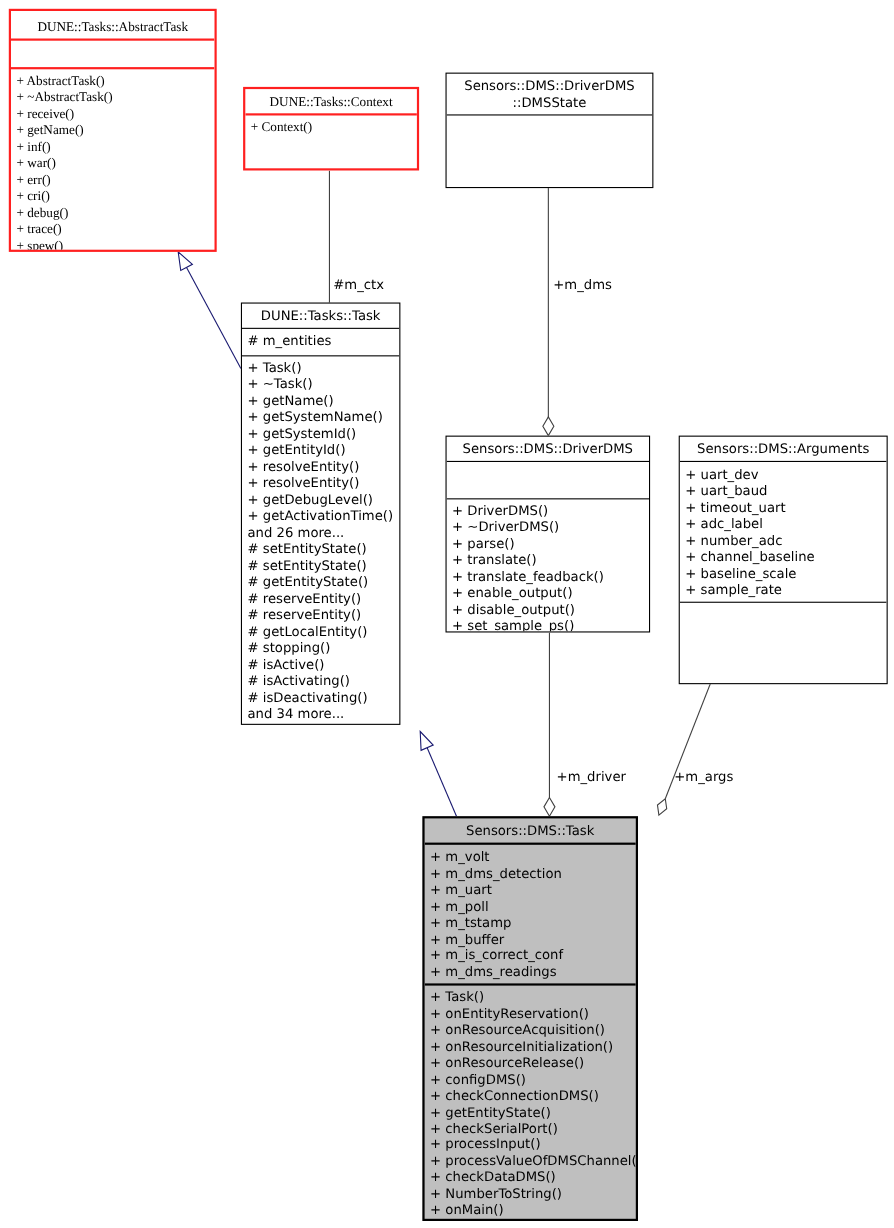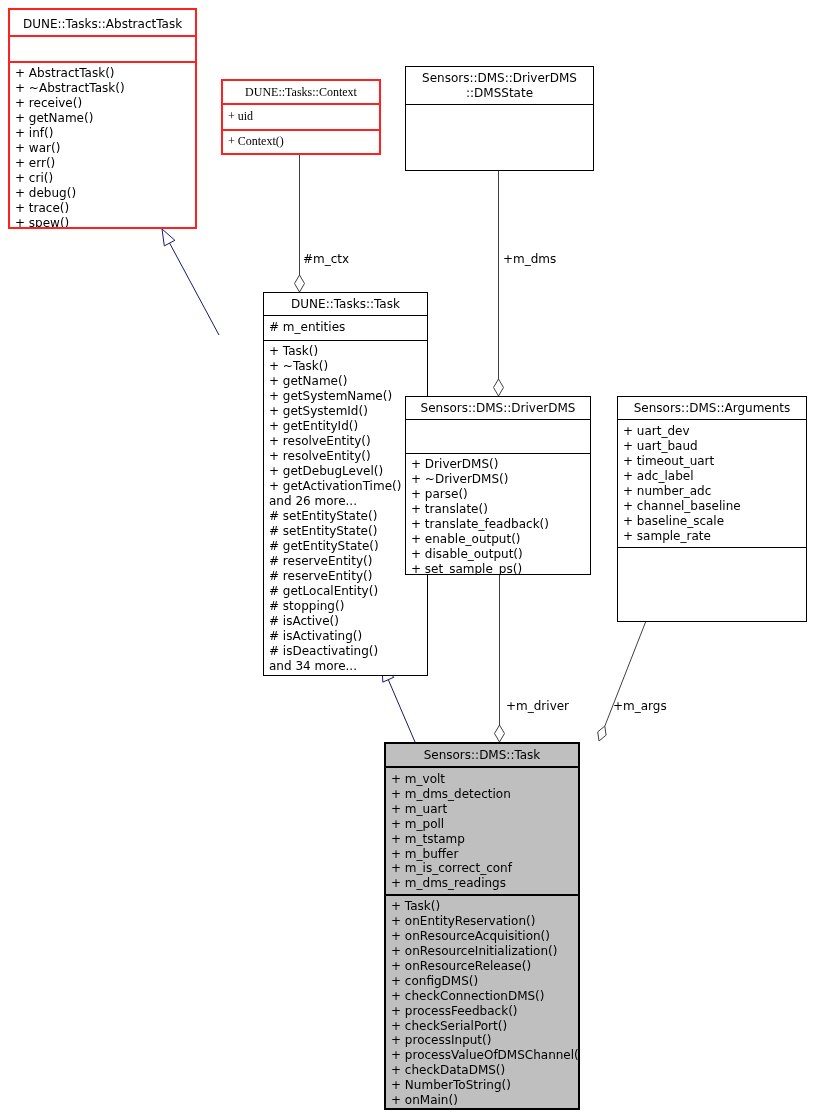--- a/index.html
+++ b/index.html
@@ -61,55 +61,52 @@
       <line x1="219" y1="335" x2="169.6" y2="243.1"></line>
       <polygon points="162,229 174.9,240.3 164.3,245.9" fill="#ffffff"></polygon>
     </g>
 
     <g stroke="#191970" fill="none">
       <line x1="415" y1="742" x2="388.3" y2="679.7"></line>
       <polygon points="382,665 393.8,677.3 382.8,682.1" fill="#ffffff"></polygon>
     </g>
   </svg>
 
-  <div class="ubox red" style="left:8px;top:8px;width:189px;height:221px;">
+  <div class="ubox red" style="left:8px;top:8px;width:189px;height:221px;font-family:Liberation Serif, serif;">
     <div class="title" style="padding-top:7px;">DUNE::Tasks::AbstractTask</div>
     <div class="attrs"></div>
     <div class="methods">
         <div class="member">+ AbstractTask()</div>
         <div class="member">+ ~AbstractTask()</div>
         <div class="member">+ receive()</div>
         <div class="member">+ getName()</div>
         <div class="member">+ inf()</div>
         <div class="member">+ war()</div>
         <div class="member">+ err()</div>
         <div class="member">+ cri()</div>
         <div class="member">+ debug()</div>
         <div class="member">+ trace()</div>
         <div class="member">+ spew()</div>
       </div>
   </div>
 
   <div class="ubox red" style="left:221px;top:79px;width:160px;height:76px;font-family:Liberation Serif, serif;">
     <div class="title">DUNE::Tasks::Context</div>
-    <div class="attrs">
-        <div class="member">+ uid</div>
-      </div>
     <div class="methods">
         <div class="member">+ Context()</div>
       </div>
   </div>
 
   <div class="ubox" style="left:405px;top:66px;width:189px;height:105px;">
     <div class="title">Sensors::DMS::DriverDMS
 ::DMSState</div>
     <div class="methods"></div>
   </div>
 
-  <div class="ubox" style="left:219px;top:292px;width:165px;height:384px;margin-left:44px;">
+  <div class="ubox" style="left:219px;top:275px;width:145px;height:384px;">
     <div class="title">DUNE::Tasks::Task</div>
     <div class="attrs">
         <div class="member"># m_entities</div>
       </div>
     <div class="methods">
         <div class="member">+ Task()</div>
         <div class="member">+ ~Task()</div>
         <div class="member">+ getName()</div>
         <div class="member">+ getSystemName()</div>
         <div class="member">+ getSystemId()</div>
@@ -176,21 +173,21 @@
         <div class="member">+ m_dms_readings</div>
       </div>
     <div class="methods">
         <div class="member">+ Task()</div>
         <div class="member">+ onEntityReservation()</div>
         <div class="member">+ onResourceAcquisition()</div>
         <div class="member">+ onResourceInitialization()</div>
         <div class="member">+ onResourceRelease()</div>
         <div class="member">+ configDMS()</div>
         <div class="member">+ checkConnectionDMS()</div>
-        <div class="member">+ processFeedback()</div>
+        <div class="member">+ getEntityState()</div>
         <div class="member">+ checkSerialPort()</div>
         <div class="member">+ processInput()</div>
         <div class="member">+ processValueOfDMSChannel()</div>
         <div class="member">+ checkDataDMS()</div>
         <div class="member">+ NumberToString()</div>
         <div class="member">+ onMain()</div>
       </div>
   </div>
 
   <div class="edge-label" style="left:303px;top:252px;">#m_ctx</div>

